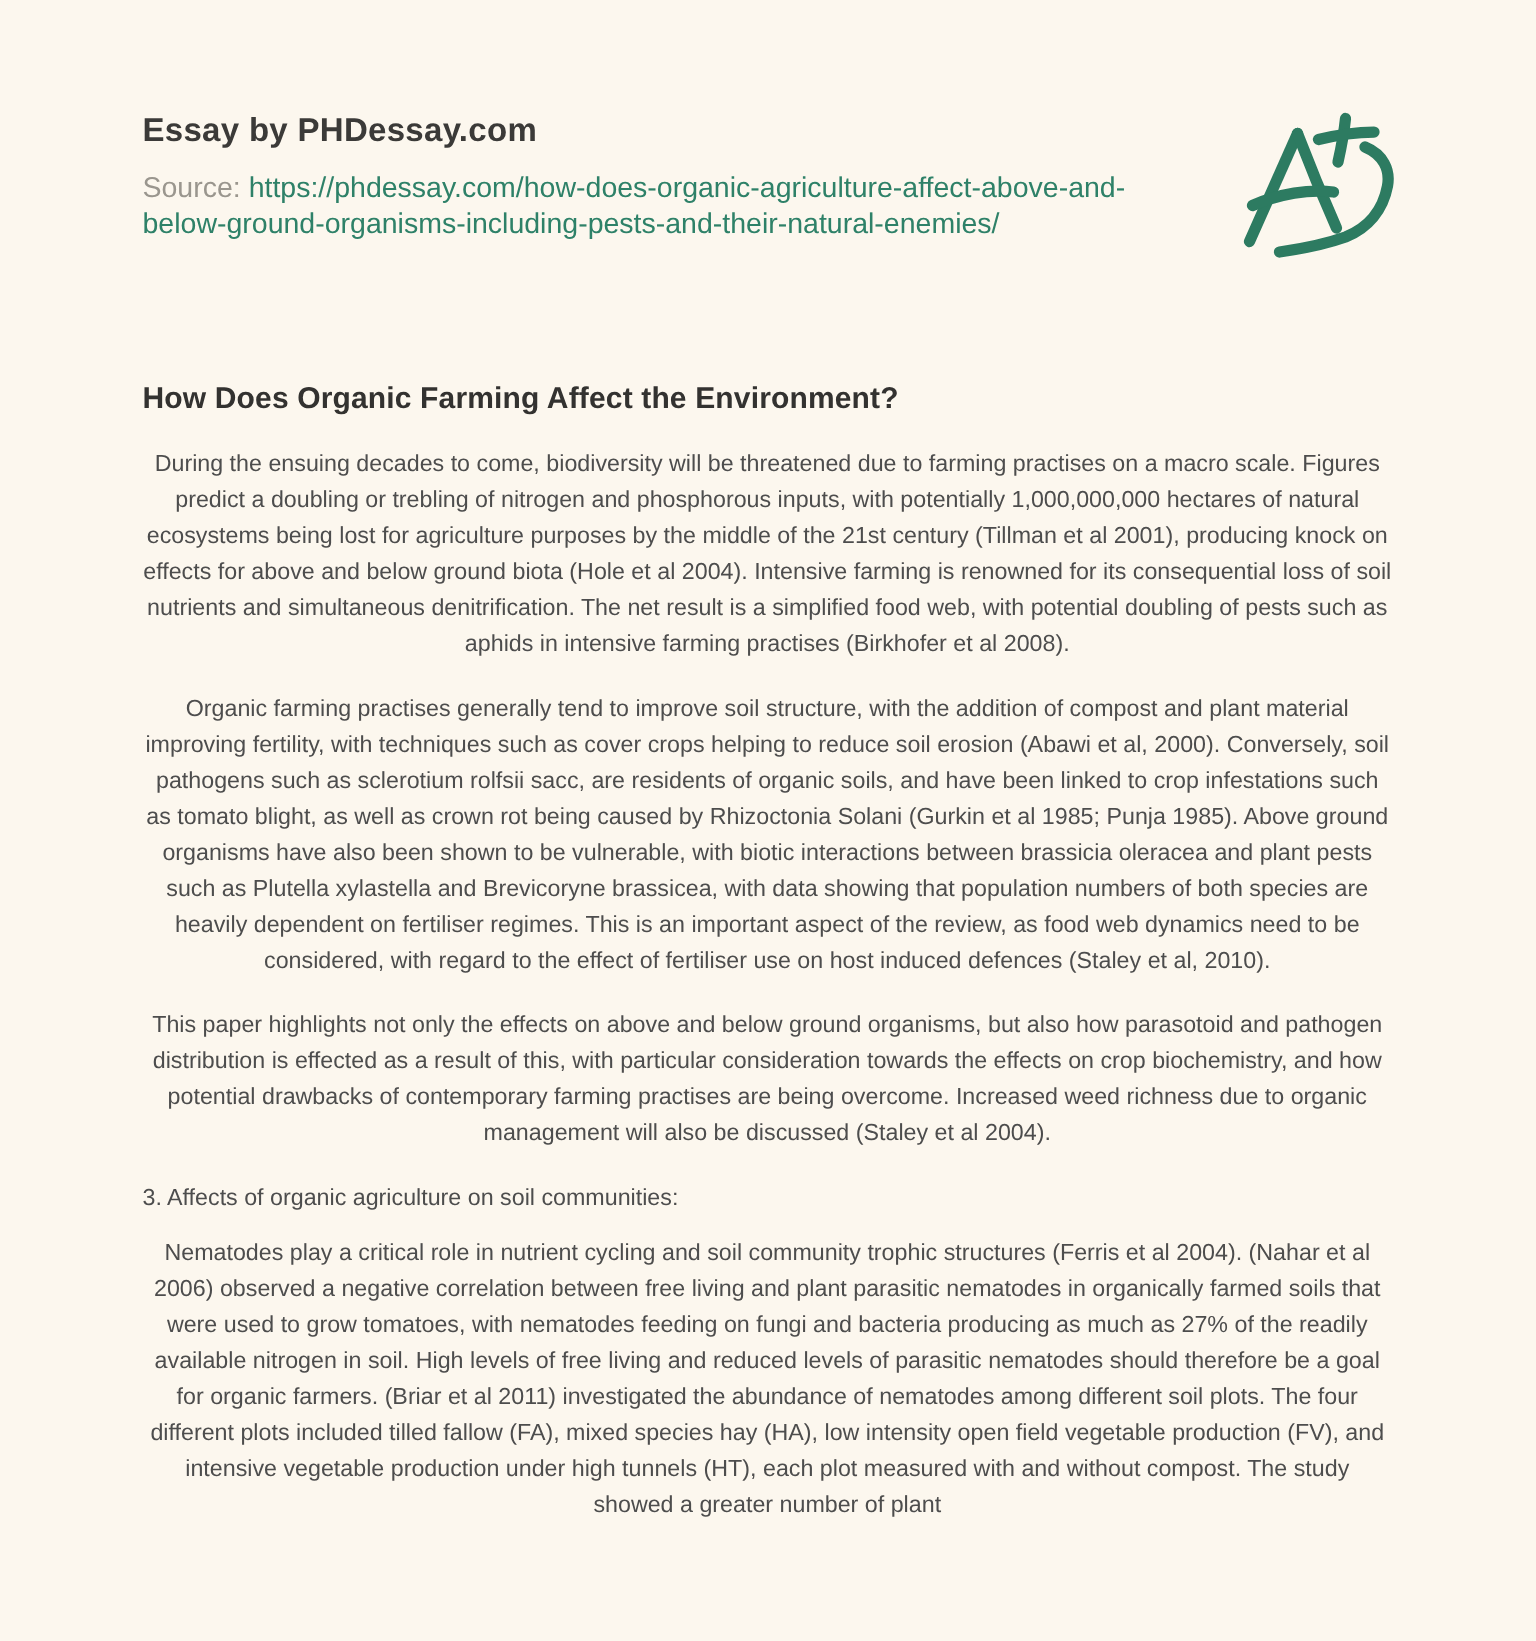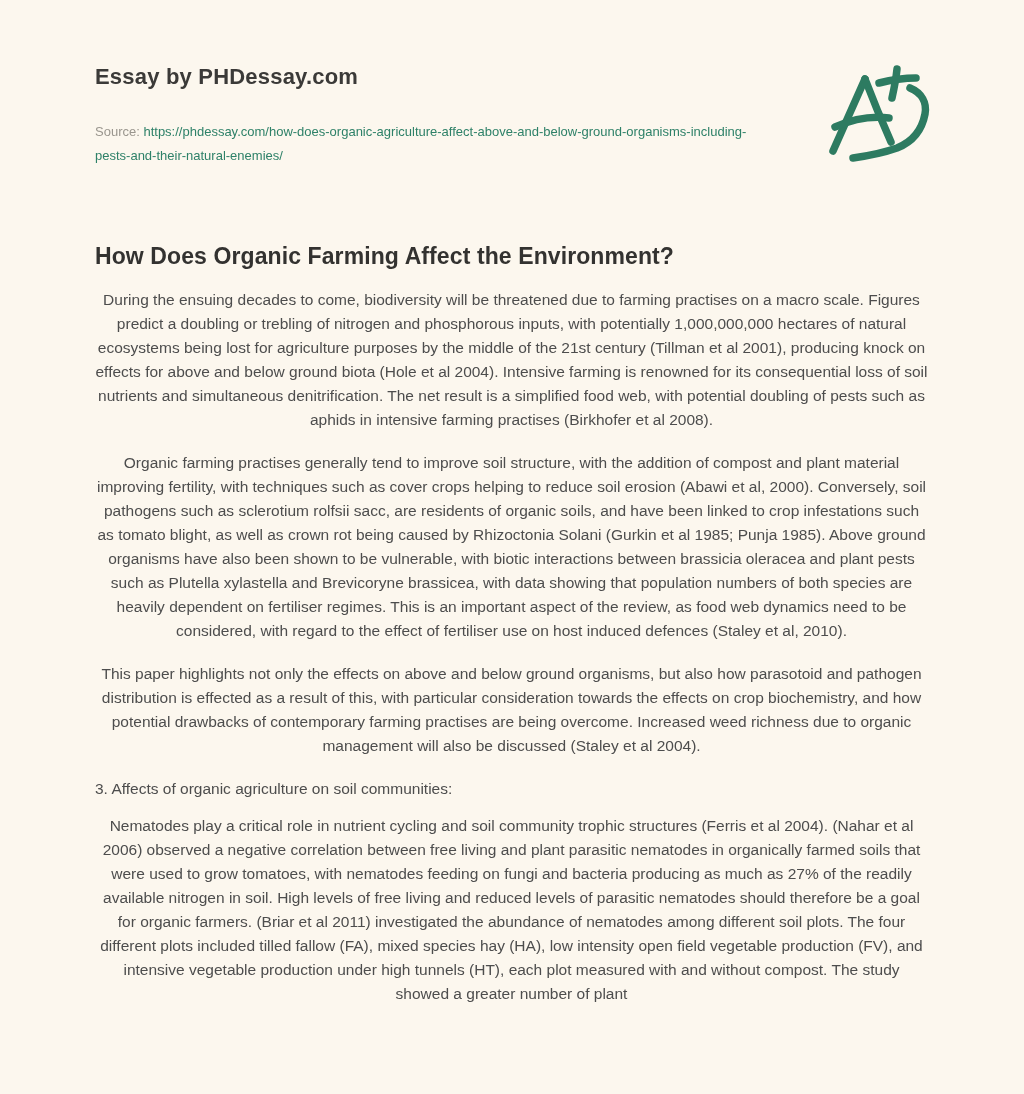--- a/index.html
+++ b/index.html
@@ -3,35 +3,35 @@
 <meta charset="utf-8">
 <style>
   * { margin: 0; padding: 0; box-sizing: border-box; }
   html, body { width: 1024px; height: 1094px; }
   body {
     background: #fcf7ee;
     font-family: "Liberation Sans", "DejaVu Sans", sans-serif;
     overflow: hidden;
     position: relative;
   }
-  .page { position: absolute; inset: 0; }
+  .page { position: absolute; inset: 0; margin-top: 10px; }
 
   .byline {
     position: absolute;
     left: 95px; top: 64px;
     font-size: 22px;
     font-weight: 700;
     color: #3b3a38;
     letter-spacing: 0.2px;
   }
   .source {
     position: absolute;
-    left: 95px; top: 120px;
+    left: 95px; top: 104px;
     width: 662px;
-    font-size: 13px;
+    font-size: 19px;
     line-height: 24px;
   }
   .source-label { color: #9a968e; }
   .source-url { color: #2e8168; text-decoration: none; cursor: pointer; }
 
   .logo {
     position: absolute;
     left: 815px; top: 62px;
     width: 130px; height: 110px;
   }
@@ -39,21 +39,21 @@
 
   .article {
     position: absolute;
     left: 95px; top: 238px;
     width: 833px;
     color: #4d4d4d;
     font-size: 15.5px;
     line-height: 24px;
   }
   .title {
-    font-size: 23px;
+    font-size: 20px;
     line-height: 36px;
     font-weight: 700;
     color: #333230;
     margin: 0 0 14px 0;
     letter-spacing: 0.1px;
   }
   .section-heading { margin: 0 0 13px 0; }
   .article p { margin: 0 0 19px 0; text-align: center; }
 </style>
 </head>

